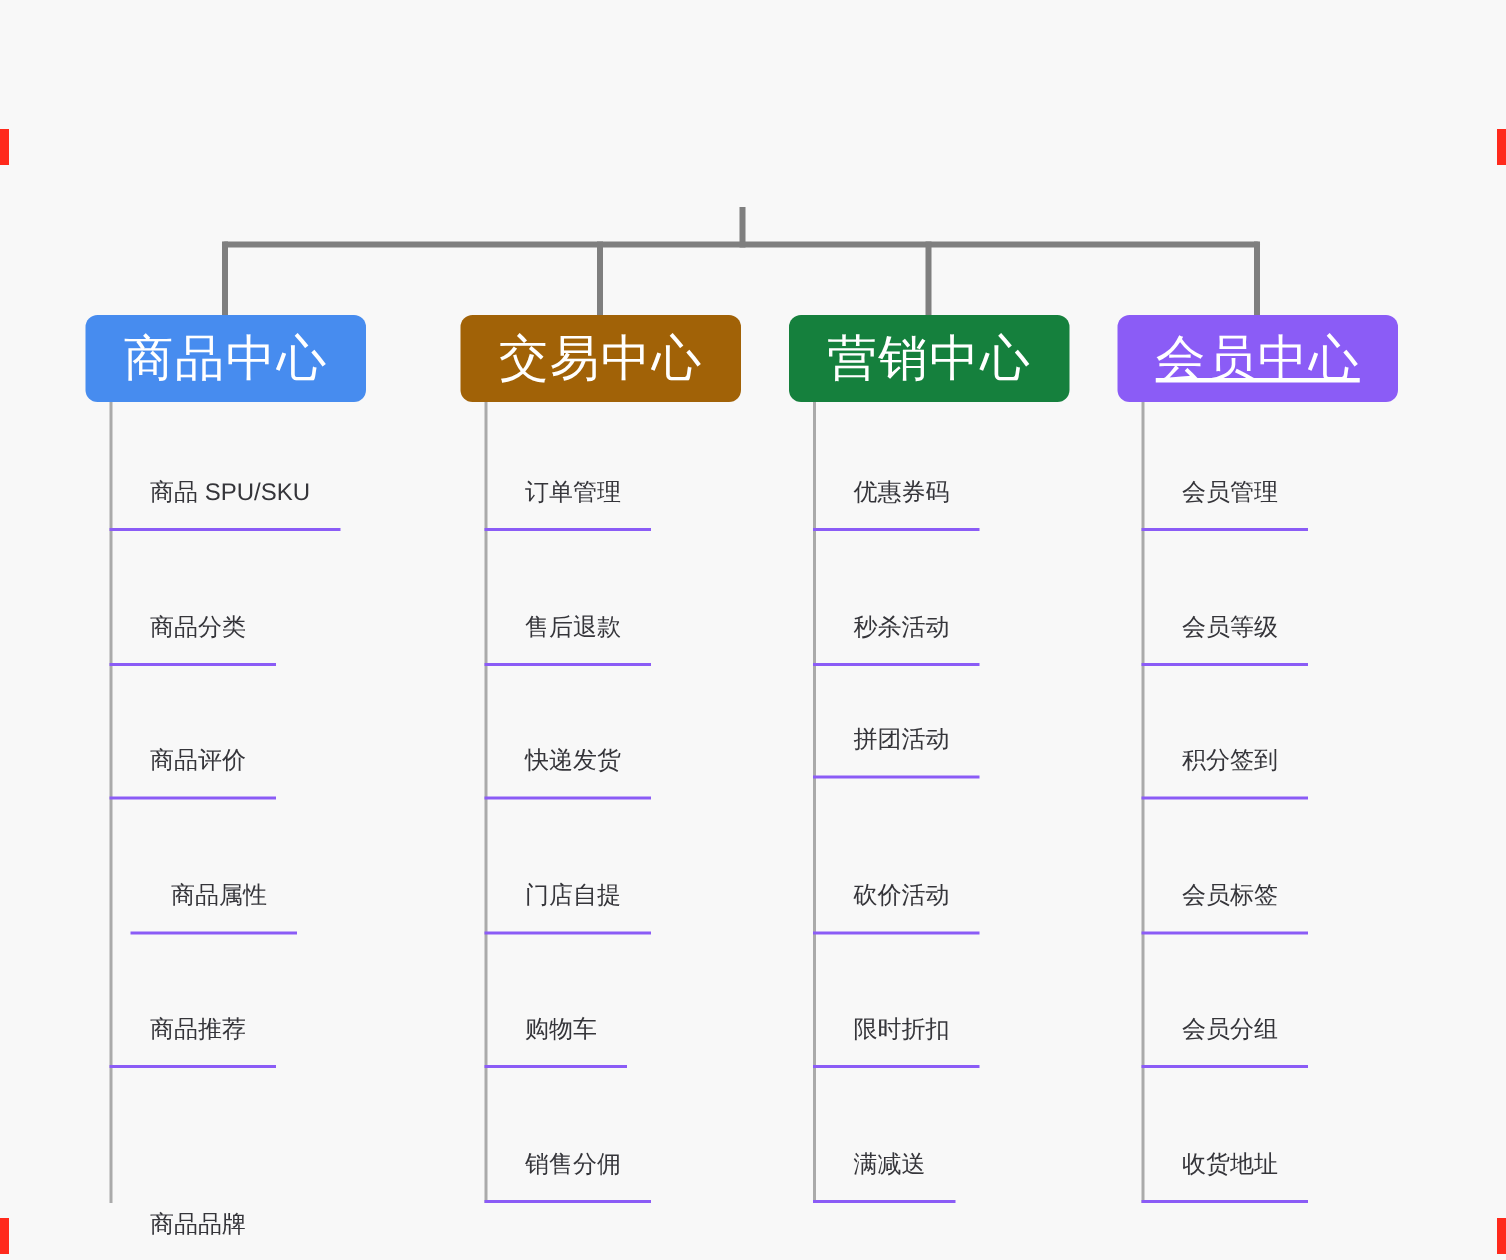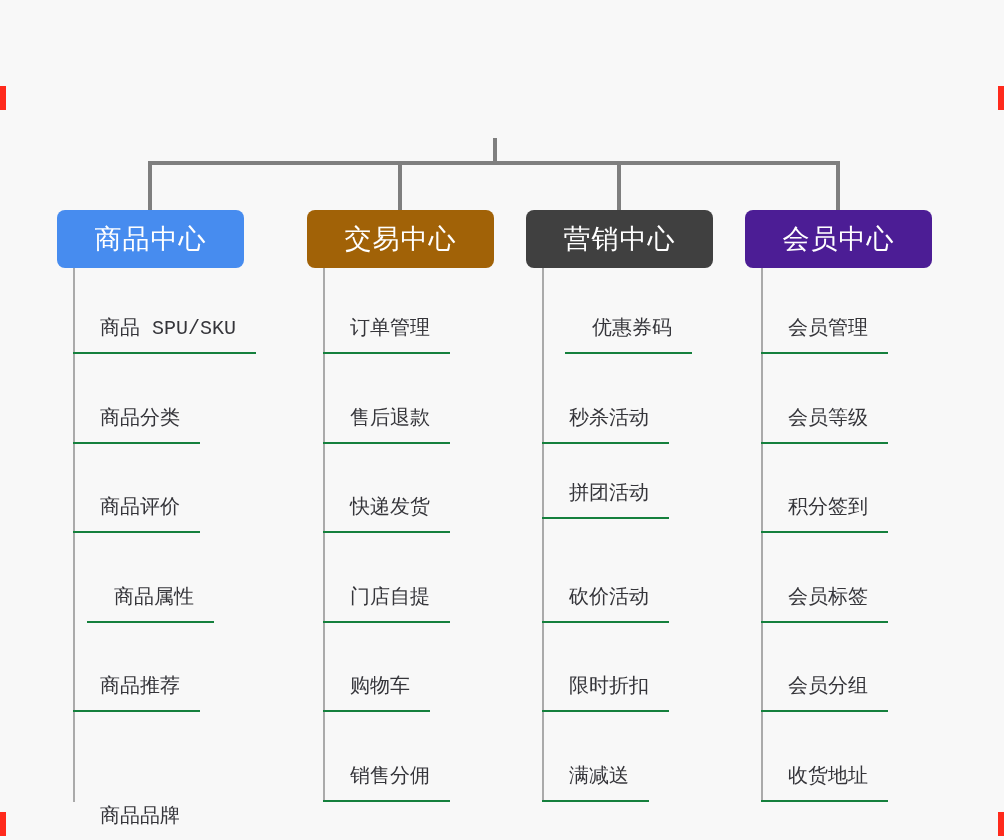--- a/index.html
+++ b/index.html
@@ -39,44 +39,43 @@
   .root-drop{left:493px;top:138px;width:4px;height:27px;}
   .bus{left:148px;top:161px;width:692px;height:4px;border-radius:2px;}
   .drop{top:161px;width:4px;height:49px;}
   
   .branch-node{
     position:absolute;
     top:210px;
     width:187px; height:58px;
     border-radius:8px;
     color:#ffffff;
-    font-size:27px;
+    font-size:33px;
     letter-spacing:1px;
     display:flex;
     align-items:center;
     justify-content:center;
     white-space:nowrap;
   }
   
   .child-vline{
     position:absolute;
     top:268px;
     width:2px;
     height:534px;
     background:#aaaaaa;
   }
   .child-item{
     position:absolute;
     white-space:nowrap;
-    font-size:20px;
+    font-size:16px;
     line-height:30px;
     color:#35353a;
     padding:0 20px 8px 27px;
-    border-bottom:2px solid #15803d;
-    font-family:Liberation Mono, monospace;
+    border-bottom:2px solid #8b5cf6;
   }
   
   .corner-mark{
     position:absolute;
     width:6px;height:24px;
     background:#ff2a1c;
   }
   .cm-tl{left:0;top:86px;}
   .cm-tr{right:0;top:86px;}
   .cm-bl{left:0;top:812px;}
@@ -110,29 +109,29 @@
       <div class="child-item" style="left: 73px; top: 672px;">商品推荐</div>
       <div class="child-item" style="left: 73px; top: 802px;">商品品牌</div>
       <div class="branch-node" style="left: 307px; background: #a16207;">交易中心</div>
       <div class="child-vline" style="left: 323px;"></div>
       <div class="child-item" style="left: 323px; top: 314px;">订单管理</div>
       <div class="child-item" style="left: 323px; top: 404px;">售后退款</div>
       <div class="child-item" style="left: 323px; top: 493px;">快递发货</div>
       <div class="child-item" style="left: 323px; top: 583px;">门店自提</div>
       <div class="child-item" style="left: 323px; top: 672px;">购物车</div>
       <div class="child-item" style="left: 323px; top: 762px;">销售分佣</div>
-      <div class="branch-node" style="left: 526px; background: #404040;">营销中心</div>
+      <div class="branch-node" style="left: 526px; background: #15803d;">营销中心</div>
       <div class="child-vline" style="left: 542px;"></div>
-      <div class="child-item" style="left: 542px; top: 314px; margin-left: 23px;">优惠券码</div>
+      <div class="child-item" style="left: 542px; top: 314px;">优惠券码</div>
       <div class="child-item" style="left: 542px; top: 404px;">秒杀活动</div>
       <div class="child-item" style="left: 542px; top: 479px;">拼团活动</div>
       <div class="child-item" style="left: 542px; top: 583px;">砍价活动</div>
       <div class="child-item" style="left: 542px; top: 672px;">限时折扣</div>
       <div class="child-item" style="left: 542px; top: 762px;">满减送</div>
-      <div class="branch-node" style="left: 745px; background: #4c1d95;">会员中心</div>
+      <div class="branch-node" style="left: 745px; background: #8b5cf6; text-decoration: underline;">会员中心</div>
       <div class="child-vline" style="left: 761px;"></div>
       <div class="child-item" style="left: 761px; top: 314px;">会员管理</div>
       <div class="child-item" style="left: 761px; top: 404px;">会员等级</div>
       <div class="child-item" style="left: 761px; top: 493px;">积分签到</div>
       <div class="child-item" style="left: 761px; top: 583px;">会员标签</div>
       <div class="child-item" style="left: 761px; top: 672px;">会员分组</div>
       <div class="child-item" style="left: 761px; top: 762px;">收货地址</div>
     </div>
 
 </div>

